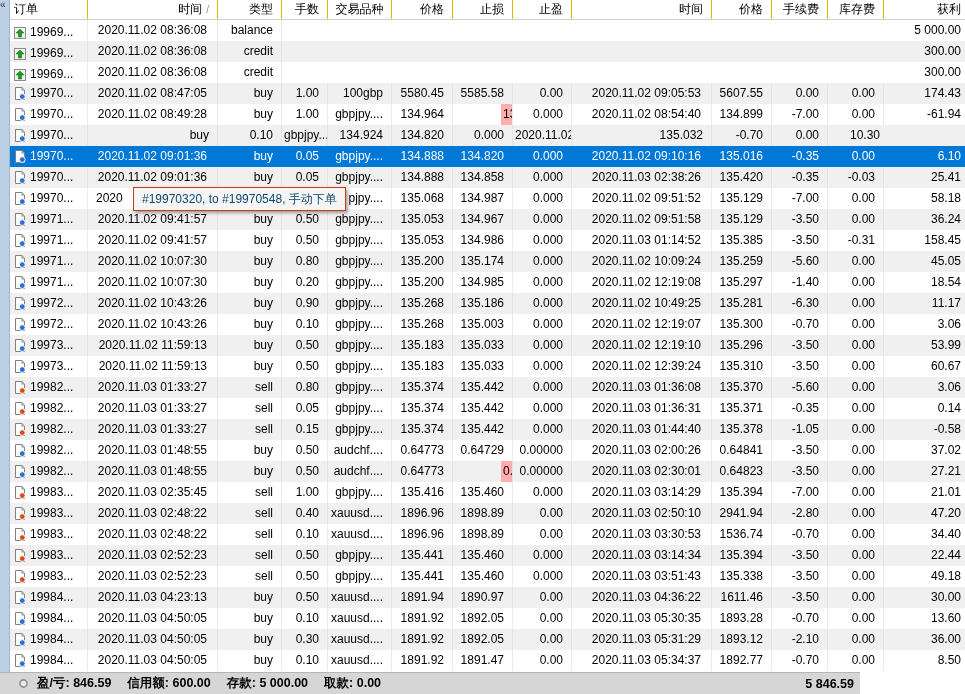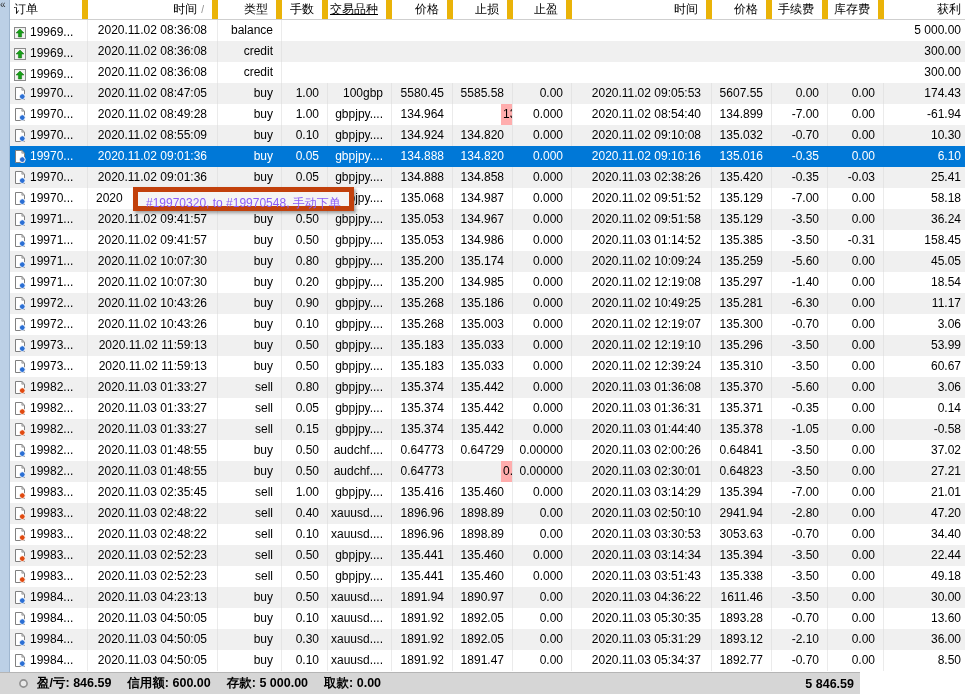--- a/index.html
+++ b/index.html
@@ -4,41 +4,41 @@
 <style>
   html,body{margin:0;padding:0;}
   body{width:965px;height:694px;overflow:hidden;background:#fff;
        font-family:"Liberation Sans","DejaVu Sans",sans-serif;font-size:12px;color:#000;}
   .app{position:relative;width:965px;height:694px;background:#fff;overflow:hidden;}
   .edge-strip{position:absolute;left:0;top:0;width:10px;height:672px;background:#bcd0e6;border-right:1px solid #9fb6cf;box-sizing:border-box;}
   .edge-glyph{position:absolute;left:0px;top:-1px;font-size:10px;color:#333;}
   .grid-area{position:absolute;left:10px;top:0;width:955px;}
   :root{--cols:78px 130px 64px 46px 64px 61px 60px 59px 140px 60px 56px 56px 81px;}
   .thead{display:grid;grid-template-columns:var(--cols);height:20px;line-height:19px;background:#fff;border-bottom:1px solid #cfcfcf;box-sizing:border-box;}
-  .th{box-sizing:border-box;border-right:6px solid #eab308;padding:0 8px 0 4px;text-align:right;white-space:nowrap;overflow:hidden;}
+  .th{box-sizing:border-box;border-right:1px solid #eab308;padding:0 8px 0 4px;text-align:right;white-space:nowrap;overflow:hidden;}
   .th.left{text-align:left;padding-left:4px;}
-  .th.center{text-align:left;padding:0 2px;text-decoration:underline;}
+  .th.center{text-align:center;padding:0 2px;}
   .th:last-child{border-right:none;padding-right:4px;}
   .sort-ind{color:#909090;font-size:10px;margin-left:4px;}
   .tbody{position:absolute;left:0;top:20px;width:955px;}
   .trow{display:grid;grid-template-columns:var(--cols);height:21px;line-height:21px;background:#fff;}
   .trow.zebra{background:#f0f0f0;}
   .trow.selected{background:#0078d7;color:#fff;}
   .cell{box-sizing:border-box;border-right:1px solid #ebebeb;padding:0 8px 0 2px;text-align:right;white-space:nowrap;overflow:hidden;}
   .trow.zebra .cell{border-right-color:#e4e4e4;}
   .trow.selected .cell{border-right-color:transparent;}
   .cell:last-child{border-right:none;padding-right:4px;}
   .c-order{text-align:left;padding-left:3px;display:flex;align-items:center;gap:4px;}
   .c-time,.c-time2{padding-right:10px;}
   .cell.left{text-align:left;padding-left:8px;}
   .cell.pink{background:#ffadad;margin-left:48px;}
   .c-comment{padding-right:6px;margin-top:25px;}
   .icn{display:inline-flex;flex:0 0 auto;width:13px;height:13px;align-items:center;justify-content:center;}
   .tooltip{position:absolute;left:133px;top:187px;height:24px;line-height:22px;box-sizing:border-box;
-           background:#f5f5f5;border:5px solid #c2410c;color:#8b5cf6;padding:0 8px;white-space:nowrap;
+           background:#f5f5f5;border:1px solid #c2410c;color:#0c4a6e;padding:0 8px;white-space:nowrap;
            box-shadow:2px 2px 3px rgba(0,0,0,0.35);z-index:50;}
   .statusbar{position:absolute;left:0;top:672px;width:860px;height:22px;background:#d6d6d6;border-top:1px solid #b5b5b5;
              box-sizing:border-box;display:flex;align-items:center;font-weight:bold;font-size:12.5px;}
   .statusbar .sicon{margin:0 8px 0 18px;display:inline-flex;}
   .statusbar .grp{margin-right:16px;white-space:nowrap;}
   .statusbar .total{margin-left:auto;padding-right:6px;white-space:nowrap;}
 </style>
 </head>
 <body>
 
@@ -162,21 +162,20 @@
           <div class="cell c-order">
             <span class="icn">
               <svg width="12" height="13">
                 <path d="M1.5 0.5 H7.8 L10.5 3.2 V12.5 H1.5 Z" fill="#fff" stroke="#808080"></path>
                 <path d="M7.8 0.5 V3.2 H10.5 Z" fill="#cfcfcf" stroke="#808080" stroke-width="0.6"></path>
                 <circle cx="8.3" cy="9.6" r="2.9" fill="#2b6fd4" stroke="#fff" stroke-width="1"></circle>
               </svg>
             </span>
             <span>19970...</span>
           </div>
-          <div class="cell c-time">2020.11.02 08:55:09</div>
           <div class="cell c-type">buy</div>
           <div class="cell c-lots">0.10</div>
           <div class="cell c-symbol">gbpjpy....</div>
           <div class="cell c-price">134.924</div>
           <div class="cell c-sl">134.820</div>
           <div class="cell c-tp">0.000</div>
           <div class="cell c-time2">2020.11.02 09:10:08</div>
           <div class="cell c-price2">135.032</div>
           <div class="cell c-comm">-0.70</div>
           <div class="cell c-swap">0.00</div>
@@ -626,21 +625,21 @@
             <span>19983...</span>
           </div>
           <div class="cell c-time">2020.11.03 02:48:22</div>
           <div class="cell c-type">sell</div>
           <div class="cell c-lots">0.10</div>
           <div class="cell c-symbol">xauusd....</div>
           <div class="cell c-price">1896.96</div>
           <div class="cell c-sl">1898.89</div>
           <div class="cell c-tp">0.00</div>
           <div class="cell c-time2">2020.11.03 03:30:53</div>
-          <div class="cell c-price2">3053.63</div>
+          <div class="cell c-price2">1536.74</div>
           <div class="cell c-comm">-0.70</div>
           <div class="cell c-swap">0.00</div>
           <div class="cell c-profit">34.40</div>
         </div>
         <div class="trow zebra">
           <div class="cell c-order">
             <span class="icn">
               <svg width="12" height="13">
                 <path d="M1.5 0.5 H7.8 L10.5 3.2 V12.5 H1.5 Z" fill="#fff" stroke="#808080"></path>
                 <path d="M7.8 0.5 V3.2 H10.5 Z" fill="#cfcfcf" stroke="#808080" stroke-width="0.6"></path>

